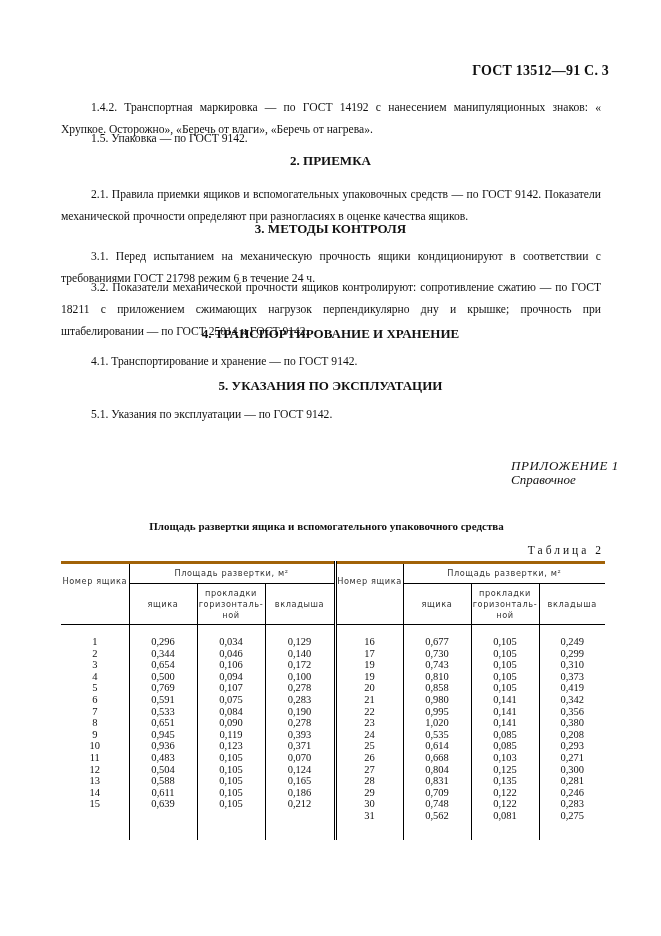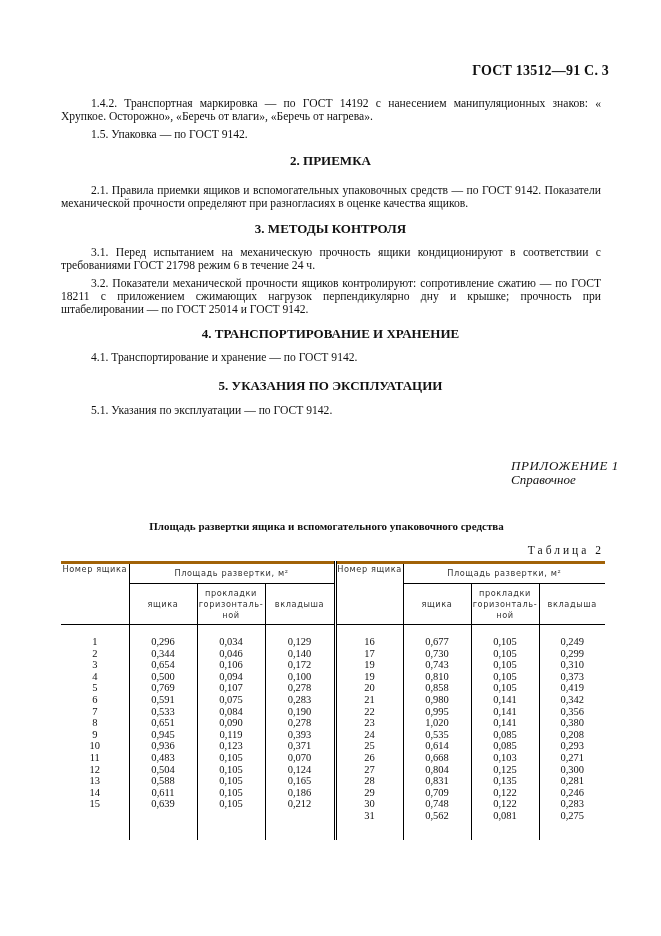--- a/index.html
+++ b/index.html
@@ -7,21 +7,21 @@
     width: 661px; height: 936px; position: relative; overflow: hidden;
     font-family: "Liberation Serif", "DejaVu Serif", serif;
     color: #111111;
   }
   .page-header {
     position: absolute; top: 63px; right: 52px;
     font-weight: bold; font-size: 14px; letter-spacing: 0.2px;
   }
   .para {
     position: absolute; left: 61px; width: 540px;
-    font-size: 11.6px; line-height: 13px; text-align: justify;
+    font-size: 11.6px; line-height: 22px; text-align: justify;
   }
   .para .ind { display: inline-block; width: 30px; }
   .heading {
     position: absolute; left: 0; width: 661px; text-align: center;
     font-weight: bold; font-size: 13px;
   }
   .appendix {
     position: absolute; left: 511px; top: 459px;
     font-style: italic; font-size: 13px; line-height: 14px;
   }
@@ -41,21 +41,21 @@
   }
   table.data th {
     font-weight: normal; font-family: "DejaVu Sans", "Liberation Sans", sans-serif;
     font-size: 8.2px; letter-spacing: 0.6px; color: #333;
     vertical-align: middle; text-align: center; line-height: 11px;
     padding: 0;
   }
   table.data thead tr.top th { border-top: 3px solid #a16207; height: 19px; }
   table.data thead tr.sub th { height: 40px; }
   table.data thead tr.top th.grp { border-bottom: 1px solid #000; }
-  table.data th.num { vertical-align: top; padding-top: 0; }
+  table.data th.num { vertical-align: top; padding-top: 12px; }
   table.data thead tr:last-child th, table.data th.num { border-bottom: 1px solid #000; }
   table.data td {
     text-align: center; padding: 0; height: 11.6px; line-height: 11.6px;
   }
   table.data tbody tr:first-child td { padding-top: 11px; }
   table.data tbody tr:last-child td { padding-bottom: 18px; }
   .vl { border-left: 1px solid #000; }
   .dbl { border-right: 3px double #000; }
 </style>
 </head>

